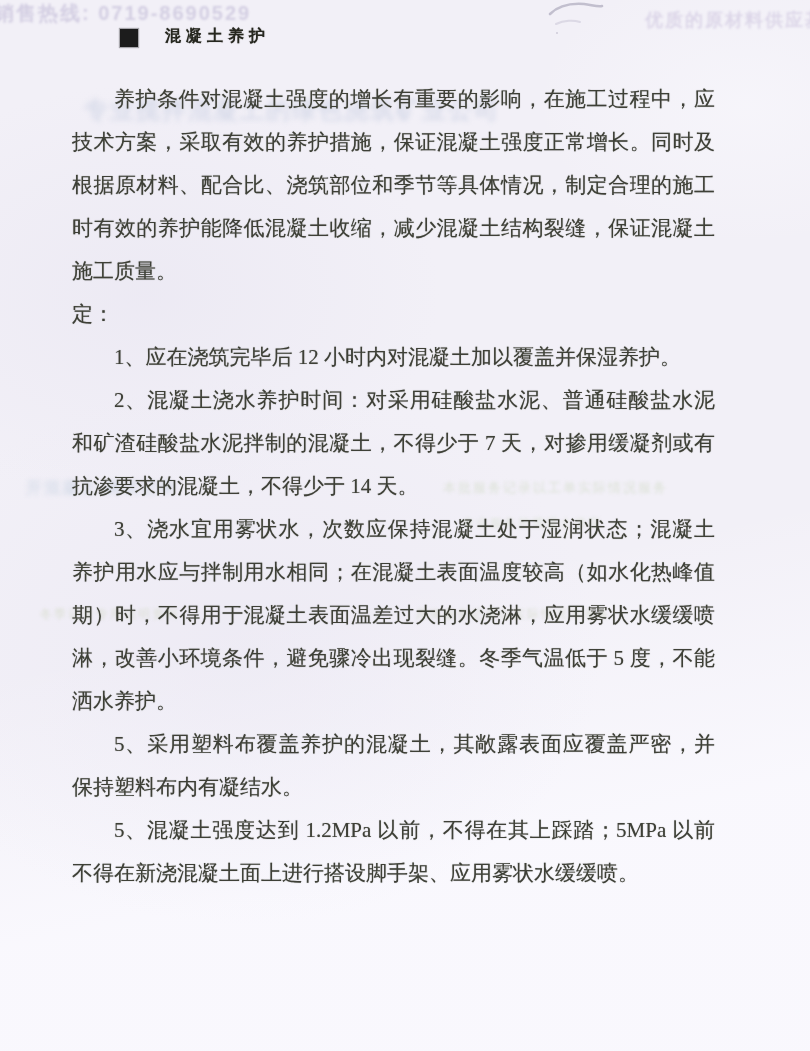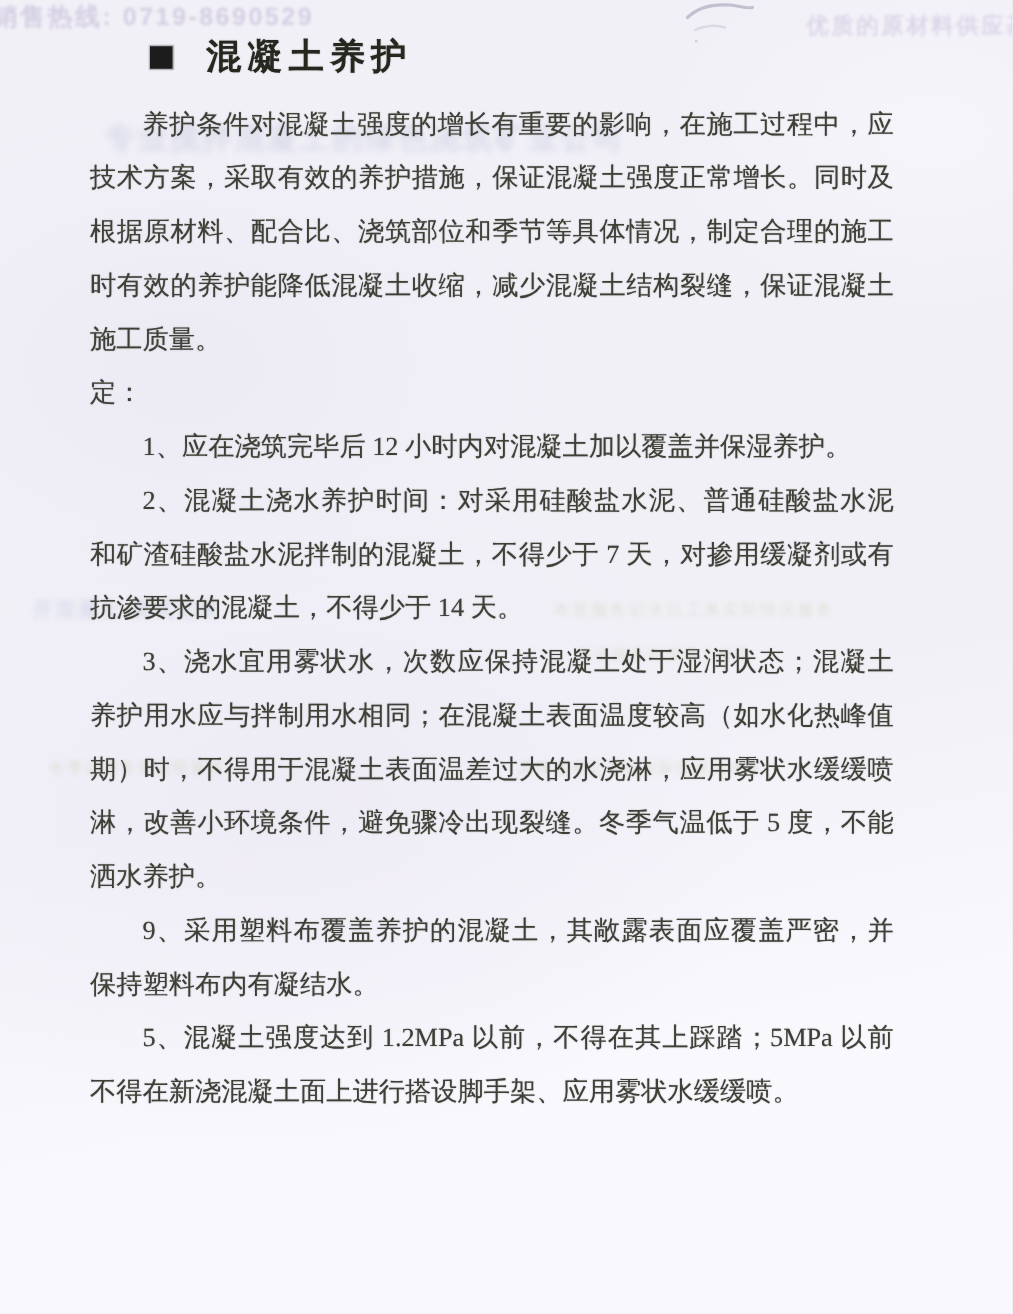--- a/index.html
+++ b/index.html
@@ -26,21 +26,21 @@
     pointer-events:none;
     font-family:"Liberation Sans","DejaVu Sans",sans-serif;
     letter-spacing:2px;
   }
   .squiggle{position:absolute;left:544px;top:0px;}
   
   .heading{
     position:absolute;
     left:120px;top:26px;
     margin:0;
-    font-size:28px;
+    font-size:16px;
     font-weight:bold;
     color:#26271f;
     letter-spacing:5px;
     display:flex;
     align-items:center;
     text-shadow:0 0 1px rgba(38,39,31,.55);
   }
   .bullet{
     display:inline-block;
     width:18px;height:18px;
@@ -104,19 +104,19 @@
       <div class="line end">定：</div>
       <div class="line indent end">1、应在浇筑完毕后 12 小时内对混凝土加以覆盖并保湿养护。</div>
       <div class="line indent">2、混凝土浇水养护时间：对采用硅酸盐水泥、普通硅酸盐水泥</div>
       <div class="line">和矿渣硅酸盐水泥拌制的混凝土，不得少于 7 天，对掺用缓凝剂或有</div>
       <div class="line end">抗渗要求的混凝土，不得少于 14 天。</div>
       <div class="line indent">3、浇水宜用雾状水，次数应保持混凝土处于湿润状态；混凝土</div>
       <div class="line">养护用水应与拌制用水相同；在混凝土表面温度较高（如水化热峰值</div>
       <div class="line">期）时，不得用于混凝土表面温差过大的水浇淋，应用雾状水缓缓喷</div>
       <div class="line">淋，改善小环境条件，避免骤冷出现裂缝。冬季气温低于 5 度，不能</div>
       <div class="line end">洒水养护。</div>
-      <div class="line indent">9、采用塑料布覆盖养护的混凝土，其敞露表面应覆盖严密，并</div>
+      <div class="line indent">5、采用塑料布覆盖养护的混凝土，其敞露表面应覆盖严密，并</div>
       <div class="line end">保持塑料布内有凝结水。</div>
       <div class="line indent">5、混凝土强度达到 1.2MPa 以前，不得在其上踩踏；5MPa 以前</div>
       <div class="line end">不得在新浇混凝土面上进行搭设脚手架、应用雾状水缓缓喷。</div>
     </div>
 
 </div>
 
 </body></html>

